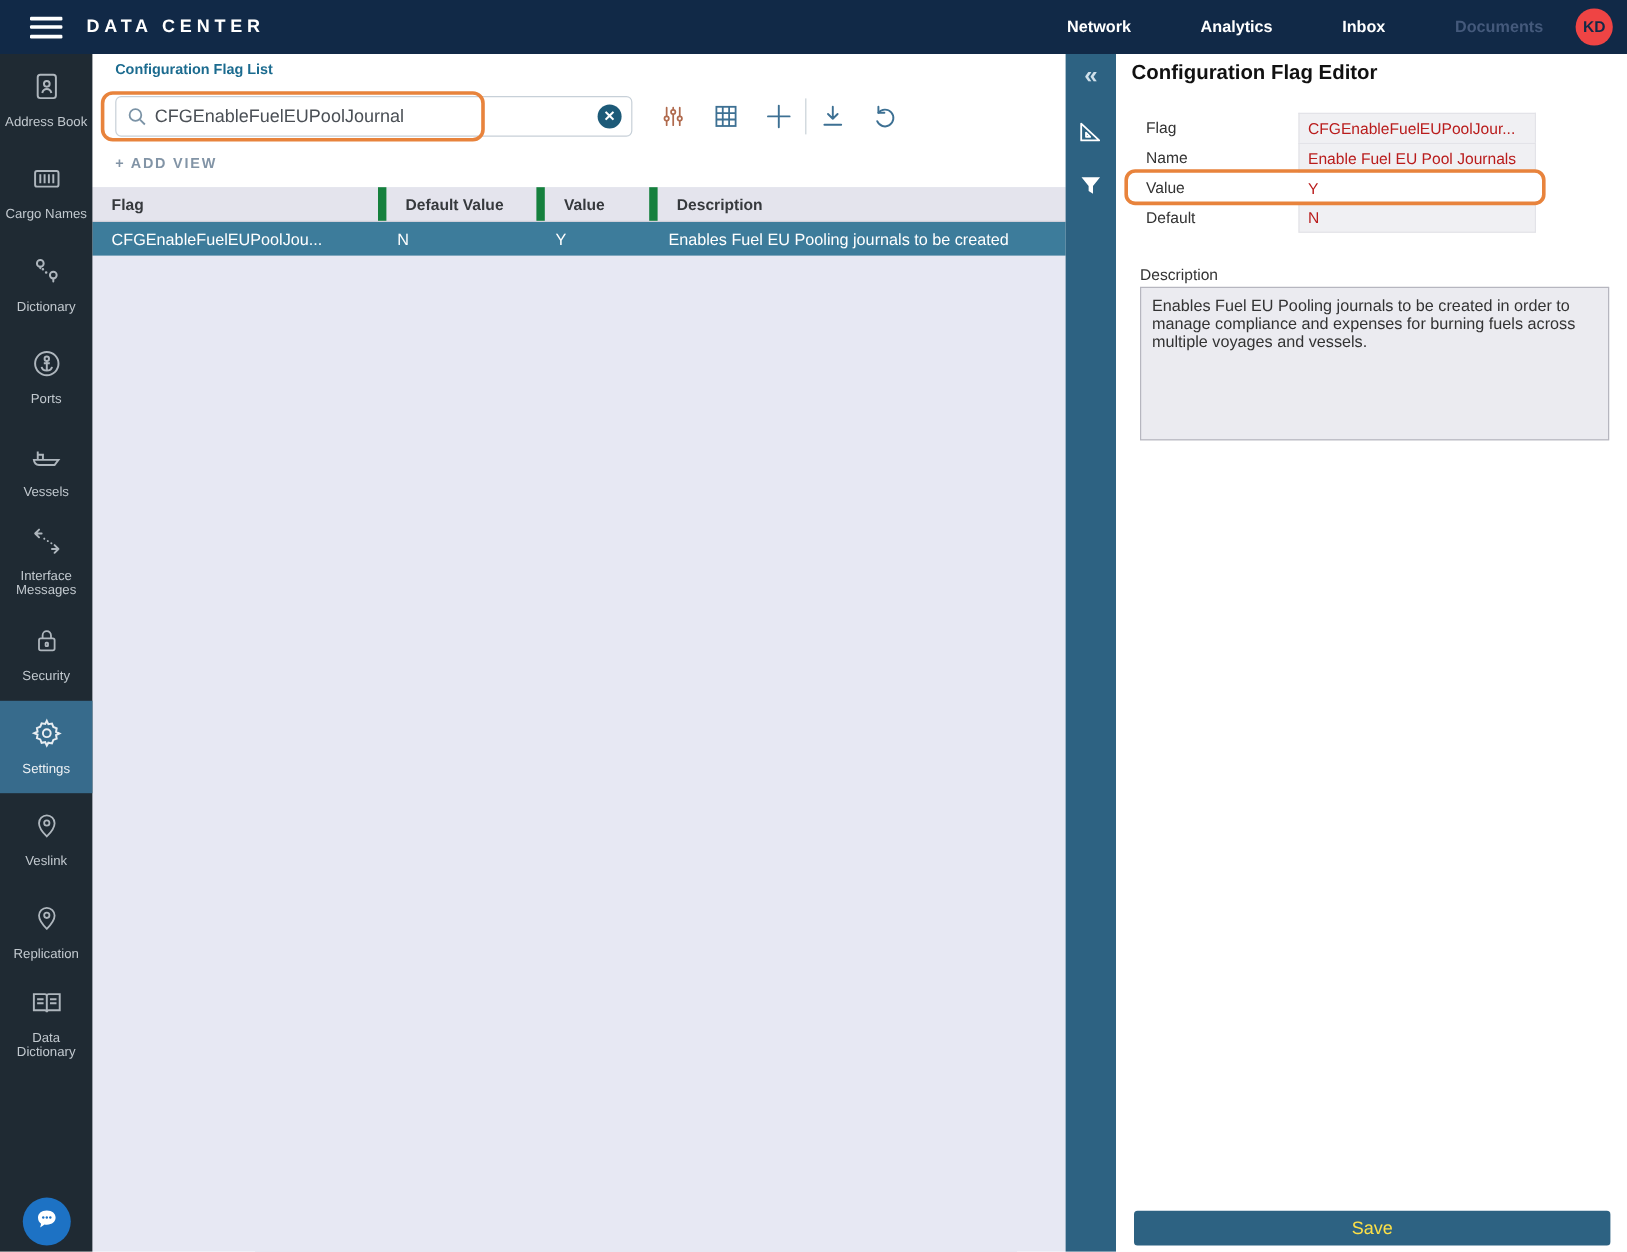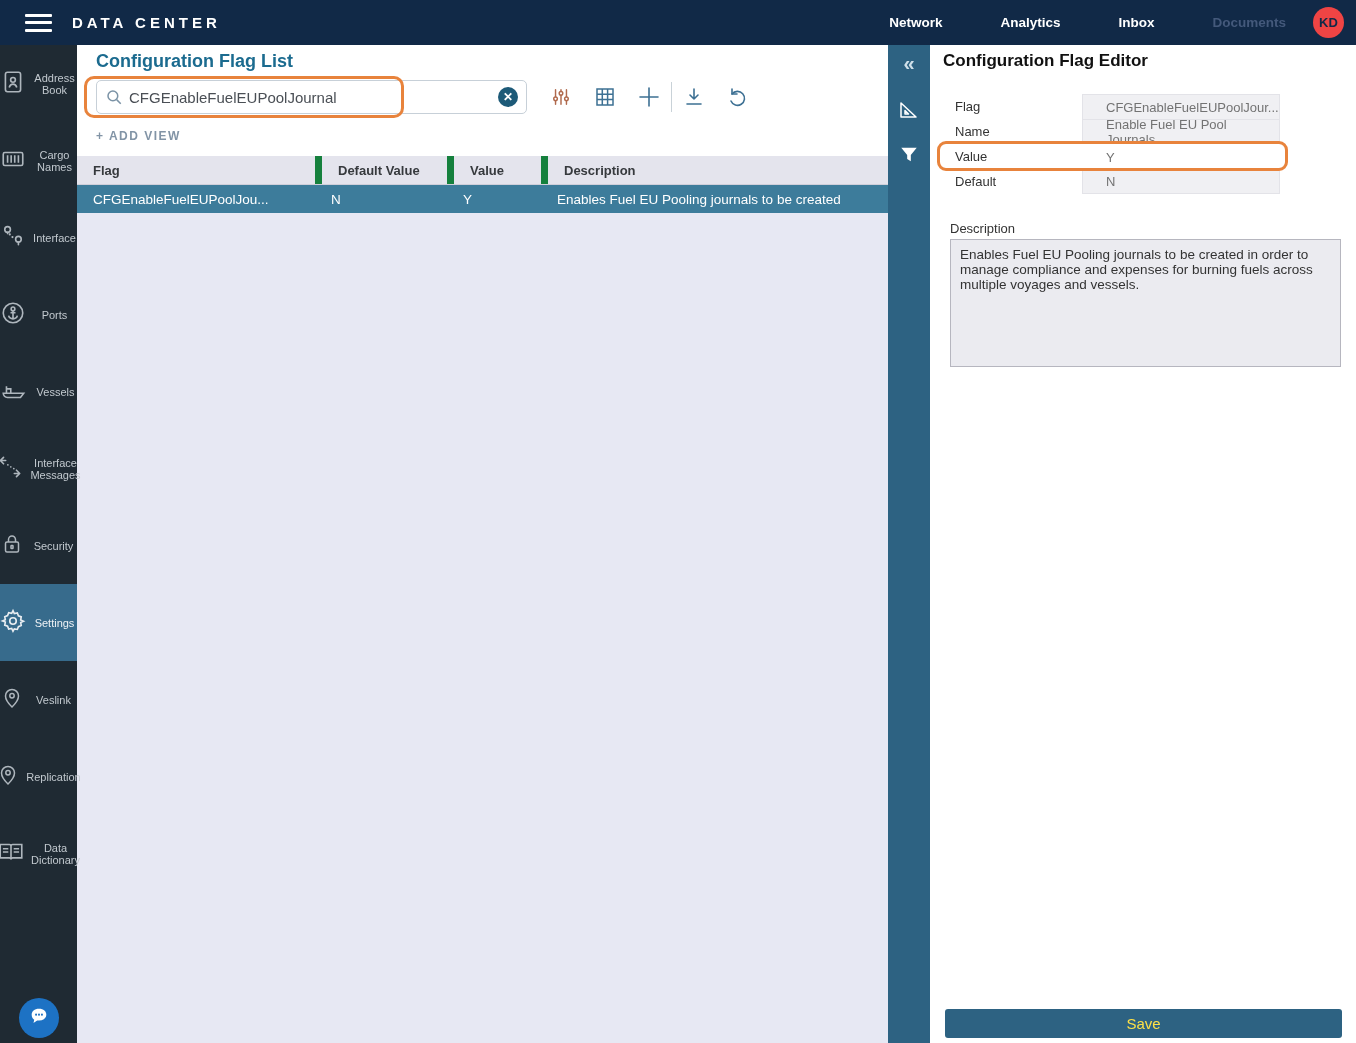--- a/index.html
+++ b/index.html
@@ -17,36 +17,36 @@
   .topnav { margin-left:auto; display:flex; align-items:center; gap:58px;justify-content:flex-end; }
   .topnav .nav-item { color:#fff; font-size:13.5px; font-weight:bold; cursor:pointer; }
   .topnav .nav-item.muted { color:#44597b; }
   .avatar { width:31px; height:31px; border-radius:50%; background:#ef4444;
     color:#112947; font-size:13px; font-weight:bold; display:flex;
     align-items:center; justify-content:center; margin:0 12px 0 27px; cursor:pointer; }
 
   
   .sidebar { position:absolute; left:0; top:45px; width:77px; height:998px;
     background:#1f2a33; z-index:20; }
-  .side-item { height:77px; display:flex; flex-direction:row;
+  .side-item { height:77px; display:flex; flex-direction:column;
     align-items:center; justify-content:center; gap:6px; cursor:pointer; }
   .side-item .lbl { color:#c2c9cf; font-size:11px; line-height:12px;
     text-align:center; width:72px; }
   .side-item svg { stroke:#aeb6bd; }
   .side-item.active { background:#376b8c; }
   .side-item.active svg { stroke:#e8edf1; }
   .side-item.active .lbl { color:#eef2f5; }
   .chat-fab { position:absolute; left:19px; bottom:5px; width:40px; height:40px;
     border-radius:50%; background:#1d72c4; display:flex; align-items:center;
     justify-content:center; cursor:pointer; }
 
   
   .list-panel { position:absolute; left:77px; top:45px; width:811px; height:998px;
     background:#fff; }
-  .list-title { position:absolute; left:19px; top:6px; font-size:18px;
+  .list-title { position:absolute; left:19px; top:6px; font-size:12px;
     font-weight:bold; color:#1b6b8f; }
   .search-wrap { position:absolute; left:19px; top:35px; width:431px; height:34px;
     border:1px solid #c7d0d8; border-radius:5px; background:#fff;
     display:flex; align-items:center; }
   .search-wrap input { border:none; outline:none; flex:1; font-size:15px;
     color:#4a4f55; font-family:"Liberation Sans",sans-serif; background:transparent; }
   .search-icon { margin:0 6px 0 8px; display:flex; }
   .clear-btn { width:20px; height:20px; border-radius:50%; background:#1d5a78;
     color:#fff; font-size:12px; font-weight:bold; display:flex; align-items:center;
     justify-content:center; margin-right:8px; cursor:pointer; line-height:1; }
@@ -80,22 +80,22 @@
   .split-icon { margin-top:24px; cursor:pointer; display:flex; }
 
   
   .editor { position:absolute; left:930px; top:45px; width:426px; height:998px;
     background:#fff; }
   .editor-title { position:absolute; left:13px; top:6px; font-size:17px;
     font-weight:bold; color:#111; }
   .fields { position:absolute; left:0; top:49px; width:426px; }
   .field-row { display:flex; height:25px; align-items:center; }
   .field-label { width:152px; padding-left:25px; font-size:13px; color:#333; }
-  .field-box { width:198px; height:25px; font-size:13px; color:#737373;
-    display:flex; align-items:center; padding-left:23px;
+  .field-box { width:198px; height:25px; font-size:13px; color:#b91c1c;
+    display:flex; align-items:center; padding-left:7px;
     background:#f0f0f3; border:1px solid #e3e3e8; border-bottom:none; }
   .field-row:last-child .field-box { border-bottom:1px solid #e3e3e8; }
   .field-box.editable { background:#fff; border-color:transparent; }
   .desc-label { position:absolute; left:20px; top:176px; font-size:13px; color:#333; }
   .desc-area { position:absolute; left:20px; top:194px; width:391px; height:128px;
     background:#ebebf0; border:1px solid #b6b6bf; resize:none; outline:none;
     font-family:"Liberation Sans",sans-serif; font-size:13.5px; color:#333;
     padding:7px 9px; line-height:15px; }
   .save-btn { position:absolute; left:15px; bottom:5px; width:397px; height:29px;
     background:#2d6282; color:#fde047; border:none; border-radius:3px;
@@ -148,21 +148,21 @@
   </div>
 
   <div class="side-item">
     <span>
       <svg width="26" height="26" viewBox="0 0 24 24" fill="none" stroke-width="1.5">
         <circle cx="7" cy="6" r="2.6"></circle>
           <circle cx="17" cy="15" r="2.6"></circle>
         <path d="M9 10.5l.01 0M11.5 13l.01 0" stroke-linecap="round" stroke-width="2"></path>
         <path d="M17 17.6v2.4M7 8.6v1.2" stroke-linecap="round"></path>
       </svg></span>
-    <span class="lbl">Interface</span>
+    <span class="lbl">Dictionary</span>
   </div>
 
   <div class="side-item">
     <span>
       <svg width="26" height="26" viewBox="0 0 24 24" fill="none" stroke-width="1.5">
         <circle cx="12" cy="12" r="9"></circle>
           <circle cx="12" cy="8.2" r="1.7"></circle>
         <path d="M12 9.9v7.3M8 14.5c.4 2 2 2.9 4 2.9s3.6-.9 4-2.9M9.7 11.8h4.6"></path>
       </svg></span>
     <span class="lbl">Ports</span>

